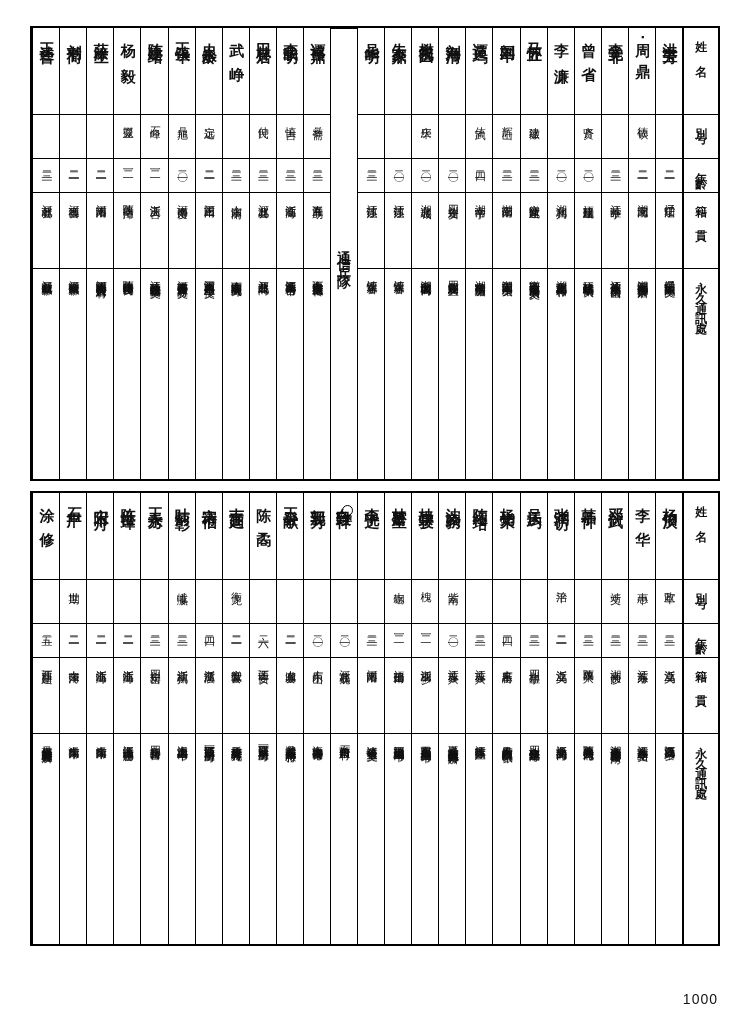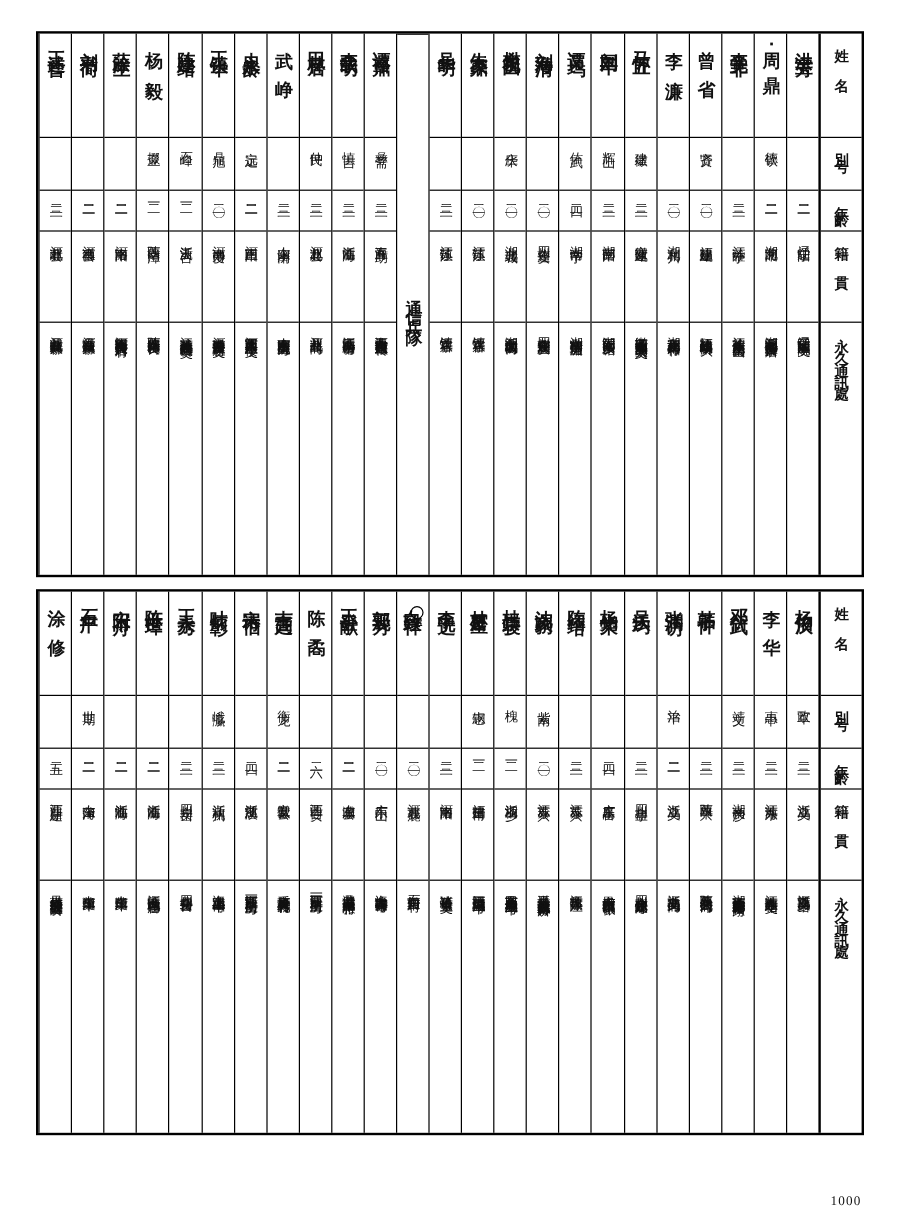--- a/index.html
+++ b/index.html
@@ -107,23 +107,23 @@
     line-height: 9px;
     width: 9px;
     height: 9px;
     text-align: center;
     vertical-align: middle;
   }
   .pagenum {
     position: absolute;
     right: 32px;
     bottom: 14px;
-    font-size: 11px;
+    font-size: 14px;
     letter-spacing: 1px;
-    font-family: Liberation Serif, serif;
+    font-family: Liberation Sans, sans-serif;
   }
 </style>
 </head>
 <body>
 
 <div class="page">
 
   <div class="vtable" id="table-roster-upper">
       <div class="vcol header-col">
         <div class="vcell r-name">

